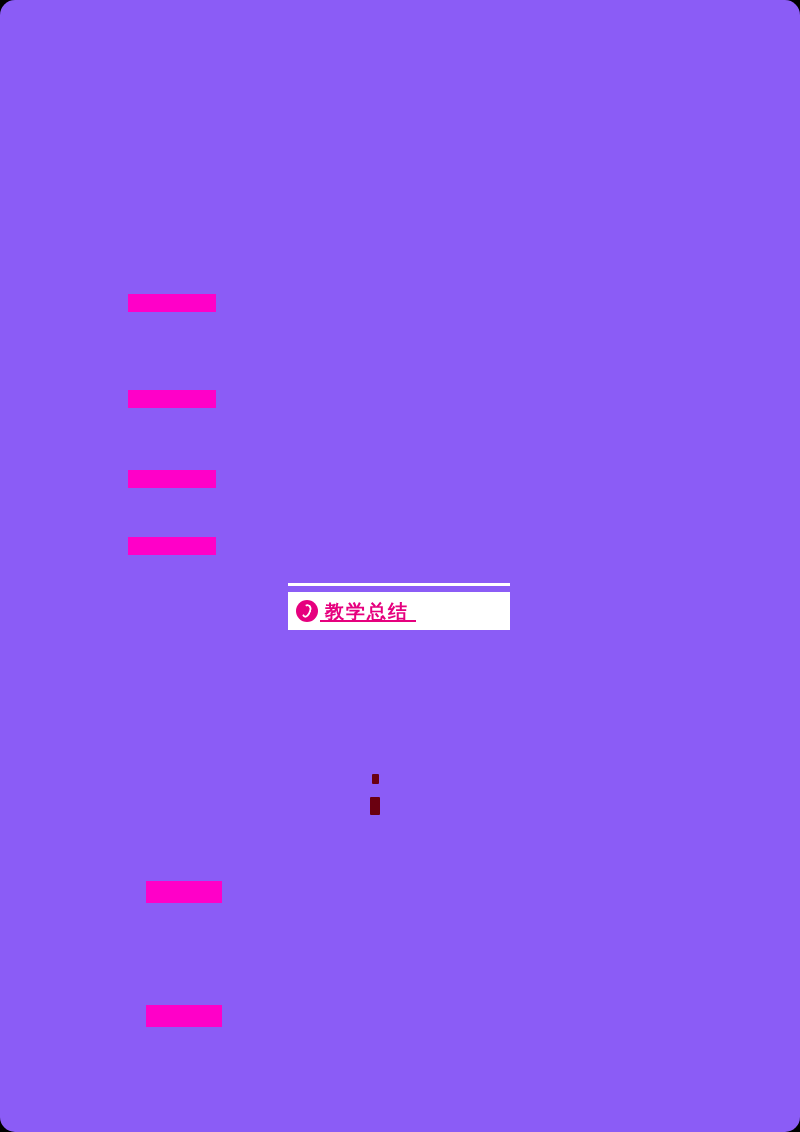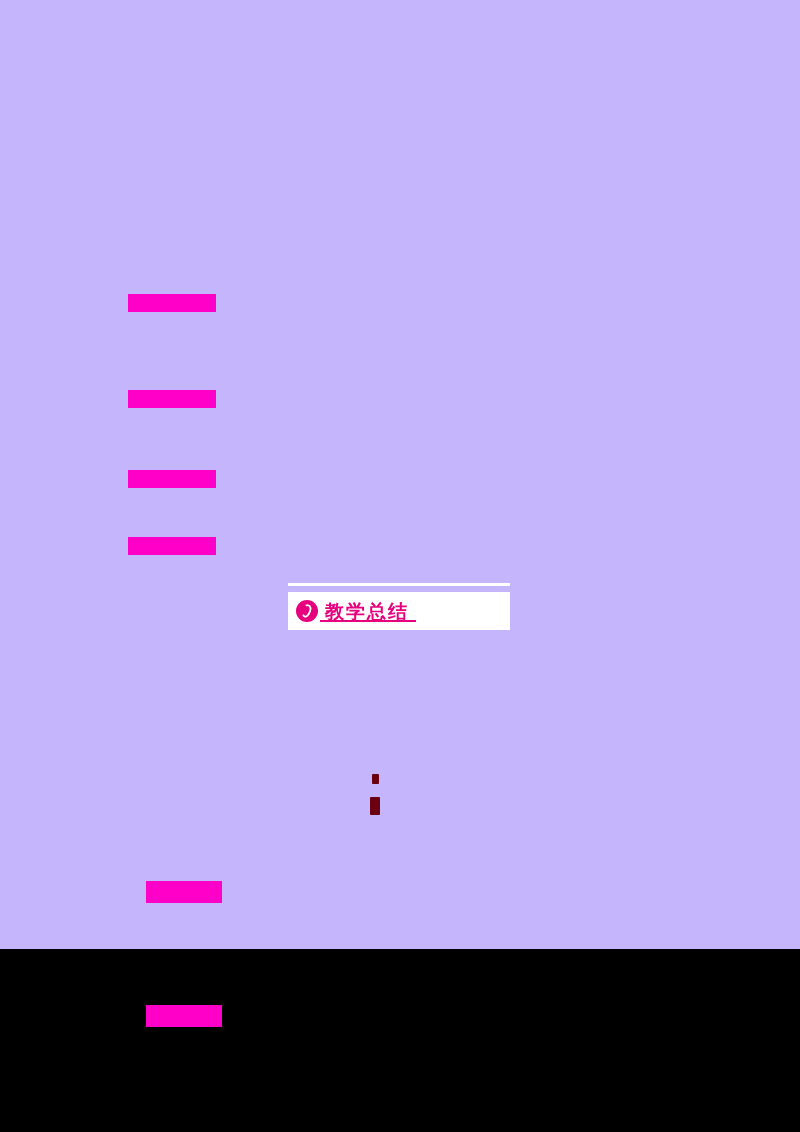--- a/index.html
+++ b/index.html
@@ -11,22 +11,23 @@
     width: 800px;
     height: 1132px;
     position: relative;
     font-family: "DejaVu Sans", "Liberation Sans", sans-serif;
     overflow: hidden;
   }
   .page {
     position: absolute;
     left: 0; top: 0;
     width: 800px;
-    height: 949px;
-    background: #c4b5fd;
+    height: 1132px;
+    background: #8b5cf6;
+    border-radius: 15px;
   }
   
   .mag-block {
     position: absolute;
     background: #ff00c8;
     color: #ff00c8;
     font-weight: bold;
     font-size: 13px;
     line-height: 17px;
     letter-spacing: 0px;

